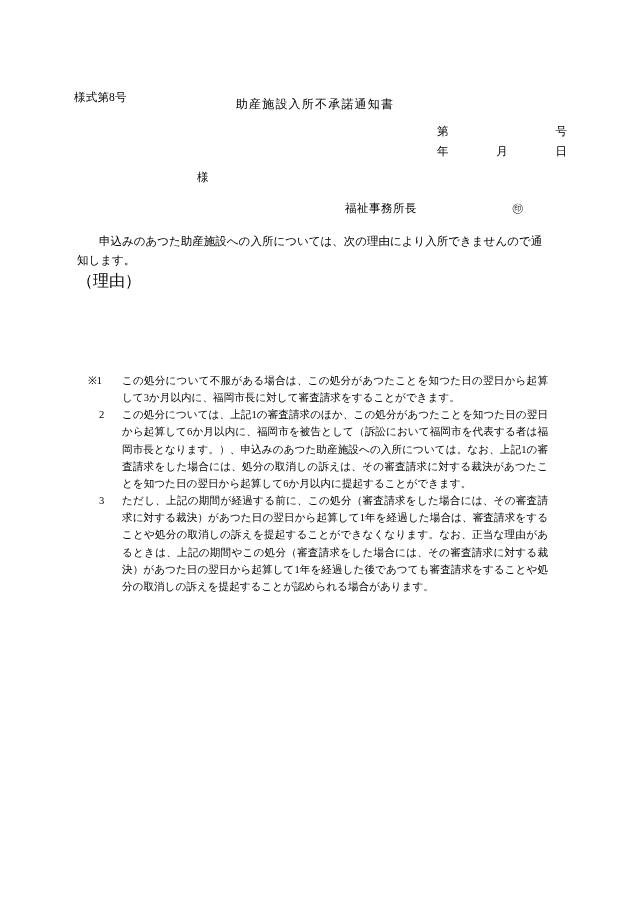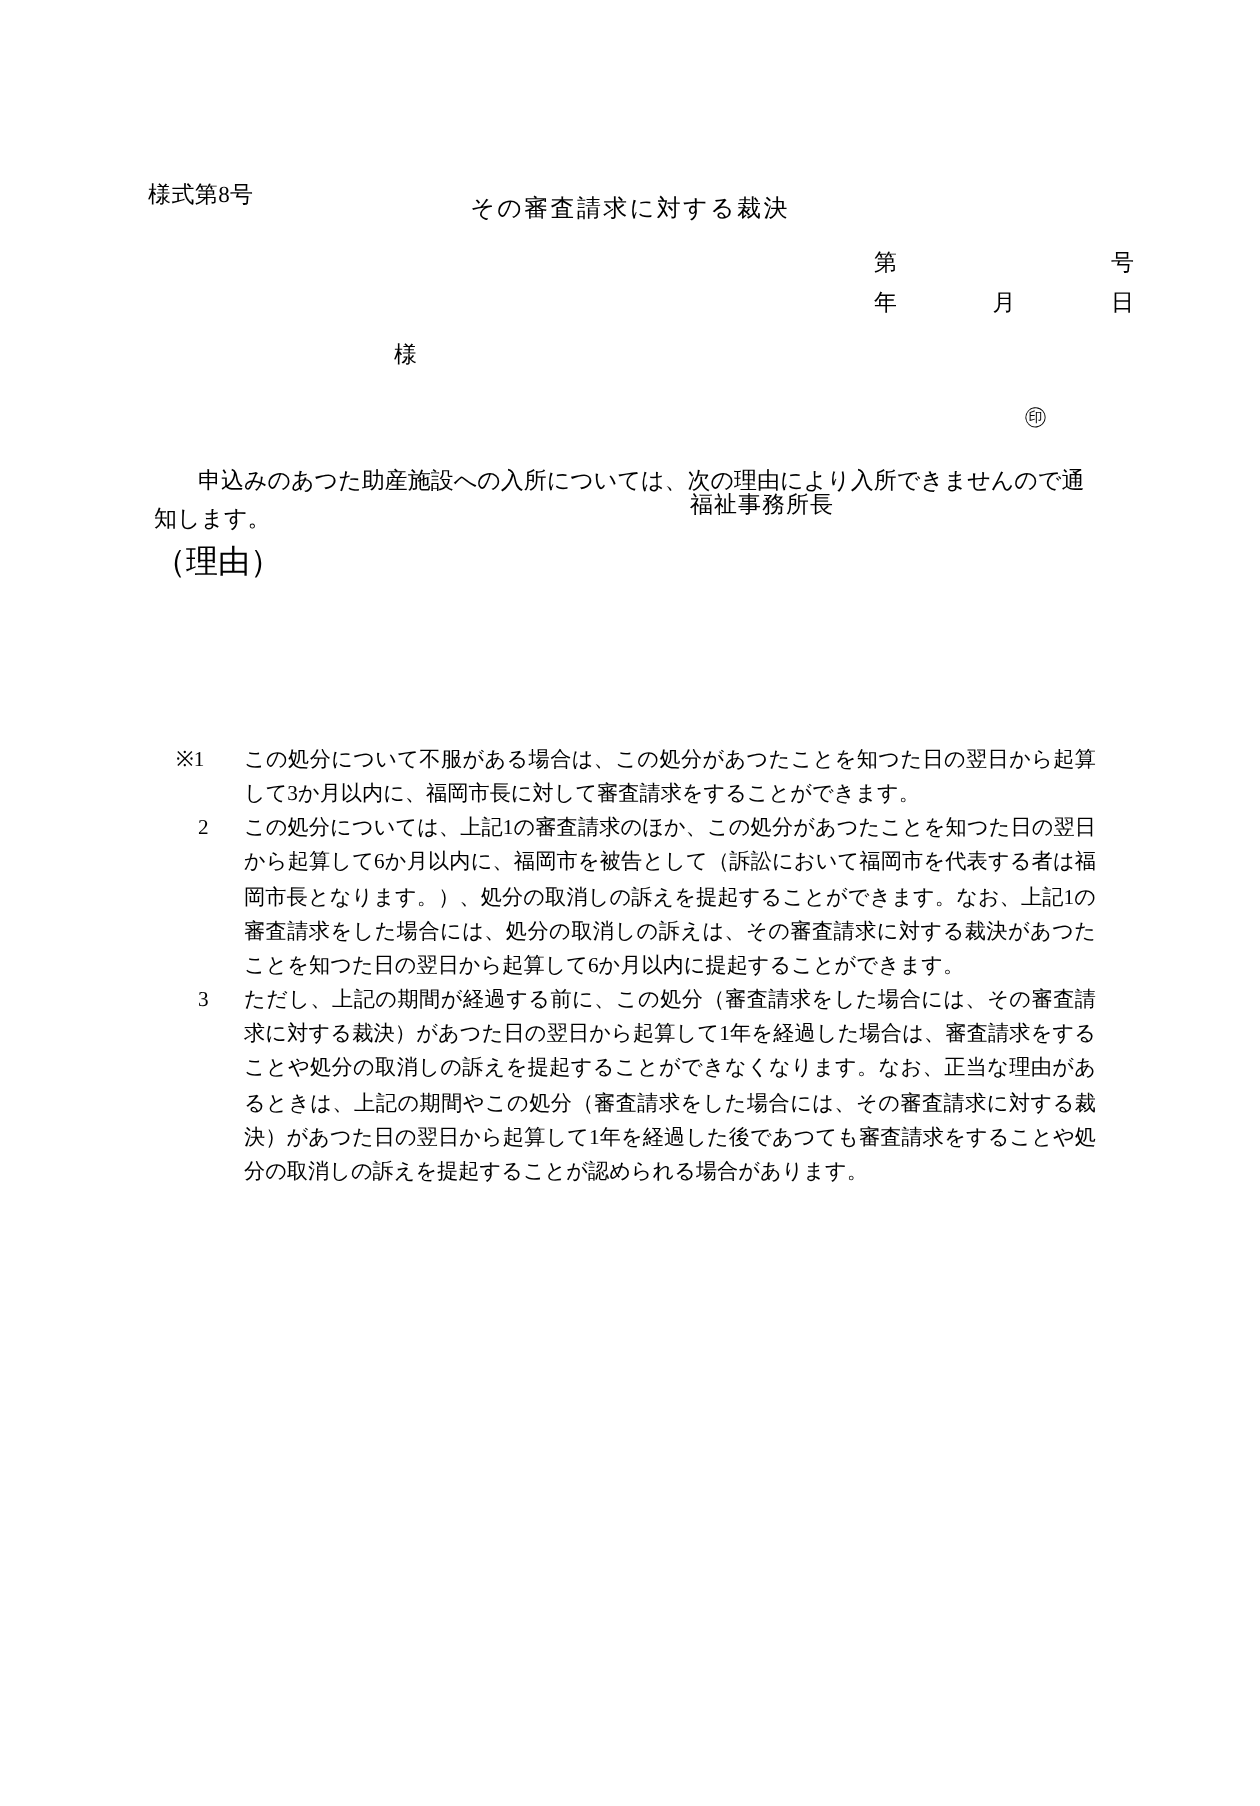--- a/index.html
+++ b/index.html
@@ -63,21 +63,20 @@
     top: 170px;
     font-size: 11.5px;
   }
   .office-line {
     position: absolute;
     left: 345px;
     top: 201px;
     width: 180px;
     font-size: 11.5px;
     letter-spacing: 0.5px;
-    margin-top: 44px;
   }
   .seal {
     position: absolute;
     left: 512px;
     top: 201px;
     font-size: 11.5px;
   }
   .body-para {
     position: absolute;
     left: 77px;
@@ -127,21 +126,21 @@
     font-family: Liberation Serif, serif;
   }
 </style>
 </head>
 <body>
 
 <div class="page">
 
   <div class="form-no">様式第8号</div>
 
-  <div class="doc-title">その審査請求に対する裁決</div>
+  <div class="doc-title">助産施設入所不承諾通知書</div>
 
   <div class="number-row">
     <span>第</span>
     <span>号</span>
   </div>
 
   <div class="date-row">
     <span>年</span>
     <span>月</span>
     <span>日</span>
@@ -158,21 +157,21 @@
 
   <div class="reason-label">（理由）</div>
 
   <div class="notes">
     <div class="note">
       <span class="note-marker">※1</span>
       <span class="note-text">この処分について不服がある場合は、この処分があつたことを知つた日の翌日から起算して3か月以内に、福岡市長に対して審査請求をすることができます。</span>
     </div>
     <div class="note">
       <span class="note-marker num">2</span>
-      <span class="note-text">この処分については、上記1の審査請求のほか、この処分があつたことを知つた日の翌日から起算して6か月以内に、福岡市を被告として（訴訟において福岡市を代表する者は福岡市長となります。）、処分の取消しの訴えを提起することができます。なお、上記1の審査請求をした場合には、処分の取消しの訴えは、その審査請求に対する裁決があつたことを知つた日の翌日から起算して6か月以内に提起することができます。</span>
+      <span class="note-text">この処分については、上記1の審査請求のほか、この処分があつたことを知つた日の翌日から起算して6か月以内に、福岡市を被告として（訴訟において福岡市を代表する者は福岡市長となります。）、申込みのあつた助産施設への入所については。なお、上記1の審査請求をした場合には、処分の取消しの訴えは、その審査請求に対する裁決があつたことを知つた日の翌日から起算して6か月以内に提起することができます。</span>
     </div>
     <div class="note">
       <span class="note-marker num">3</span>
       <span class="note-text">ただし、上記の期間が経過する前に、この処分（審査請求をした場合には、その審査請求に対する裁決）があつた日の翌日から起算して1年を経過した場合は、審査請求をすることや処分の取消しの訴えを提起することができなくなります。なお、正当な理由があるときは、上記の期間やこの処分（審査請求をした場合には、その審査請求に対する裁決）があつた日の翌日から起算して1年を経過した後であつても審査請求をすることや処分の取消しの訴えを提起することが認められる場合があります。</span>
     </div>
   </div>
 
 </div>
 
 </body></html>

